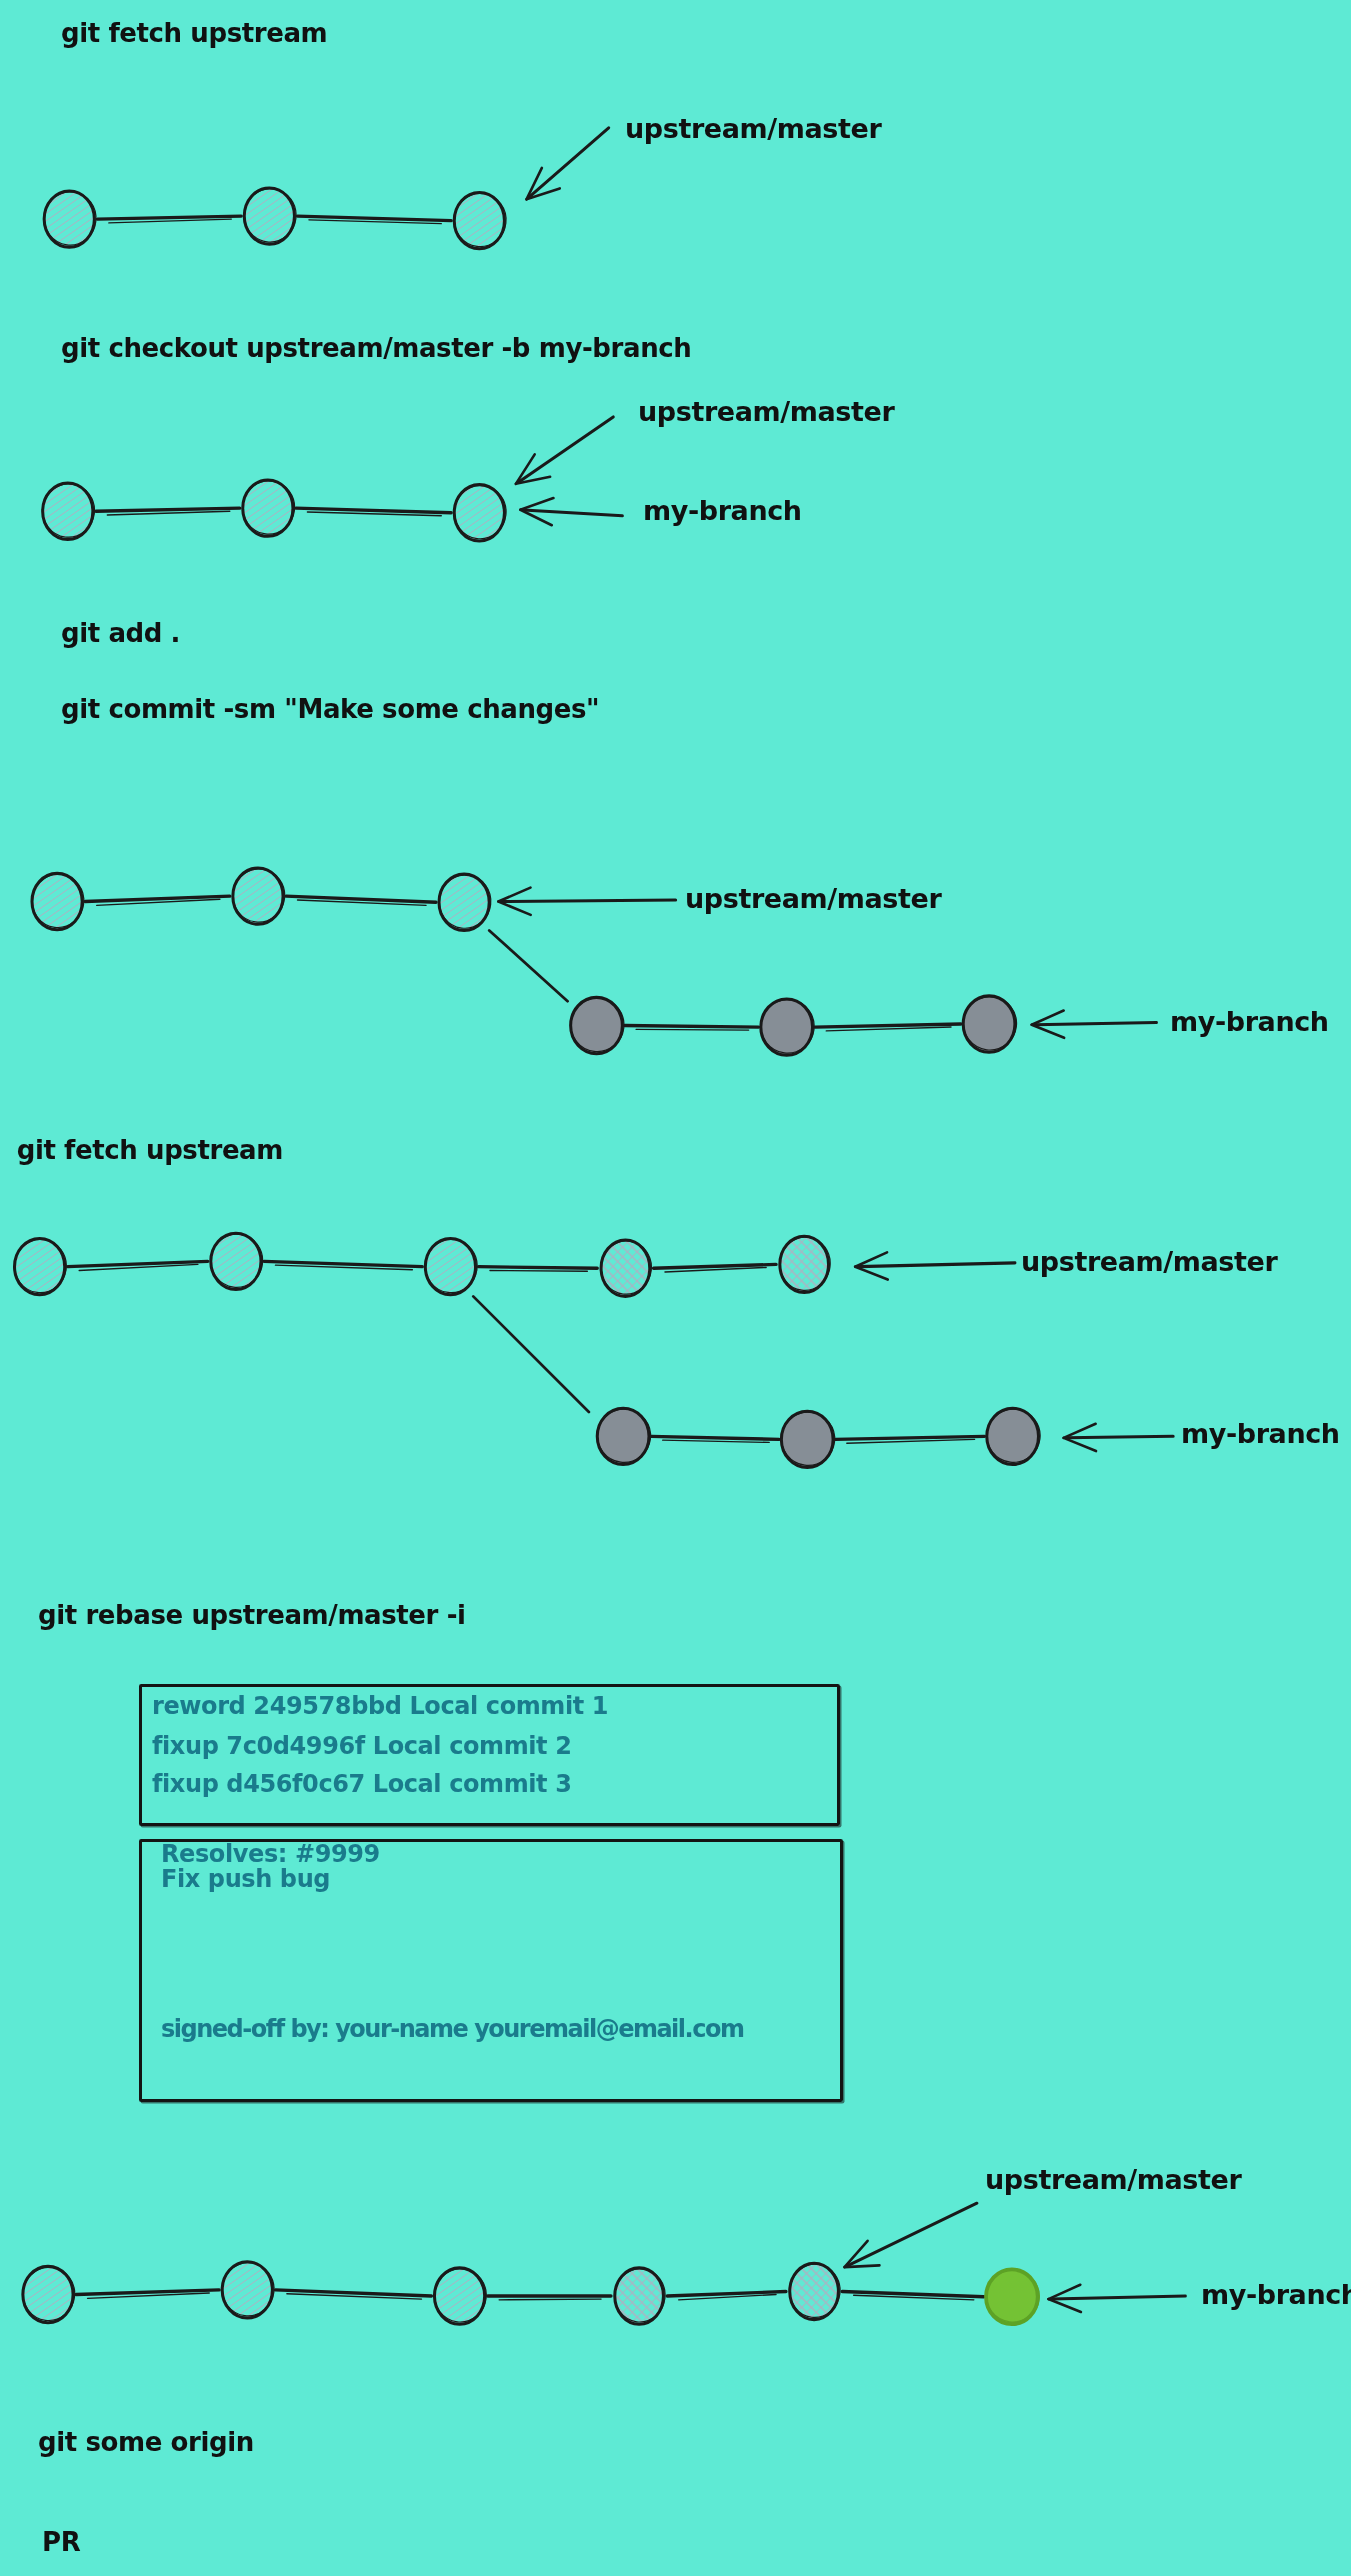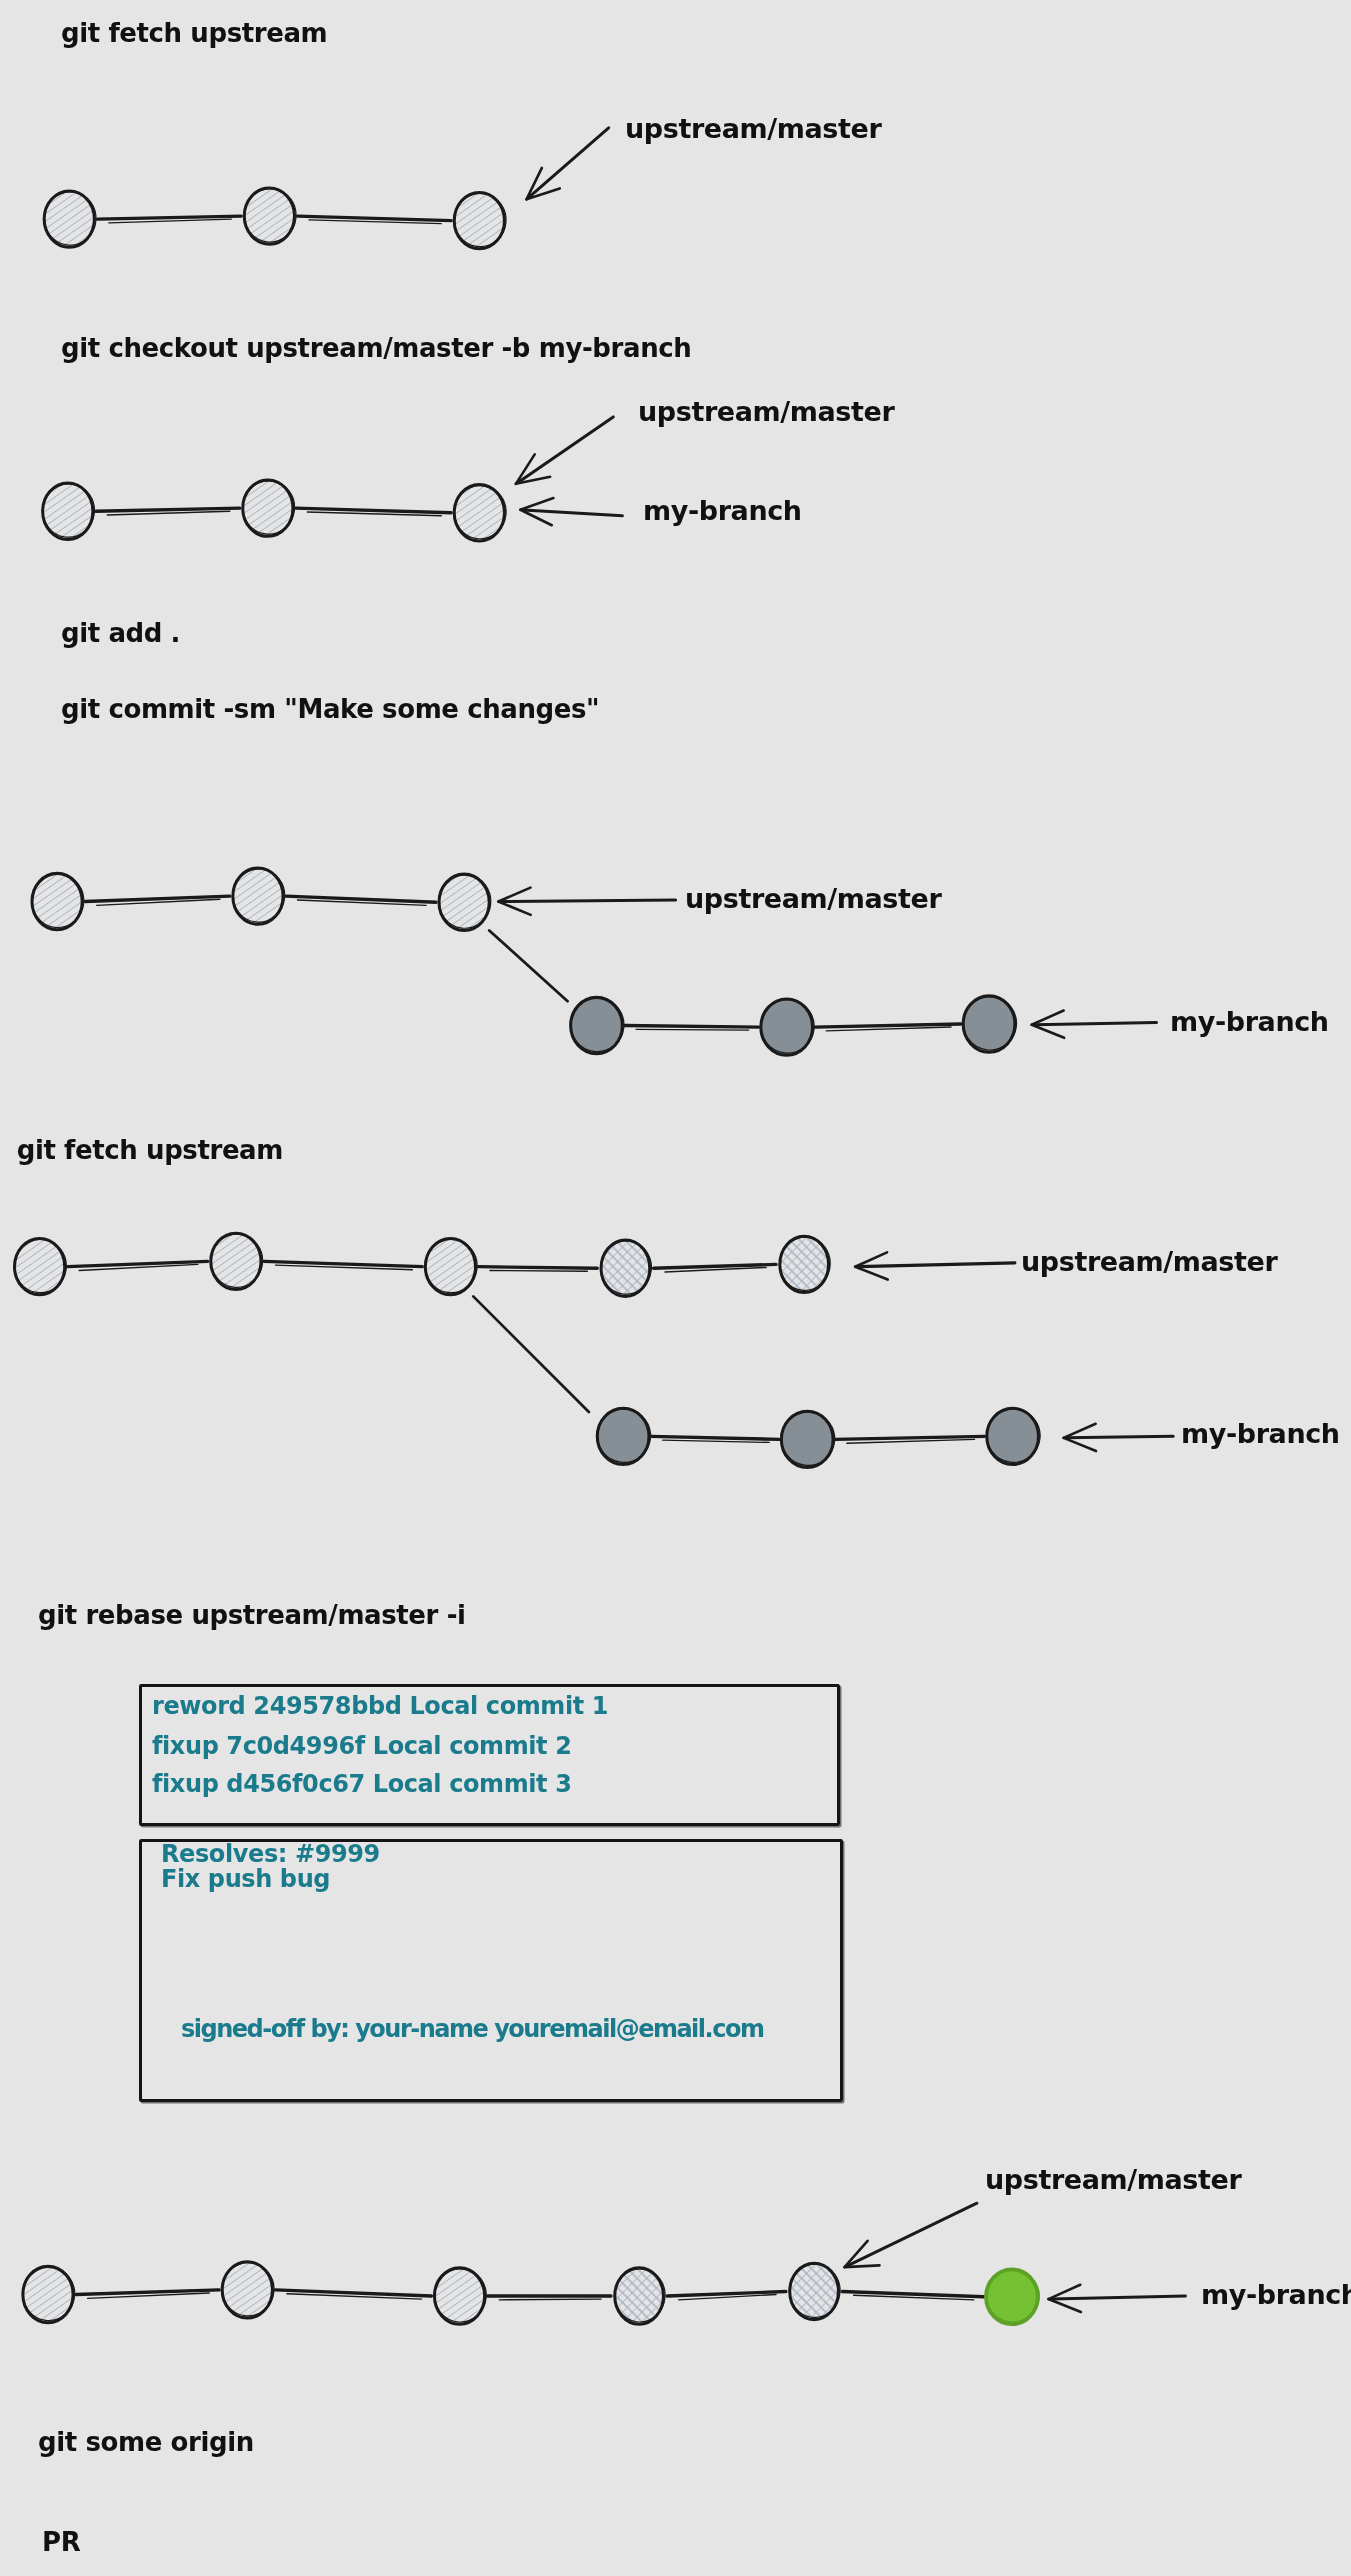--- a/index.html
+++ b/index.html
@@ -1,19 +1,19 @@
 <!DOCTYPE html>
 <html style="font-size:12px"><head>
 <meta charset="utf-8">
 <style>
   html,body{margin:0;padding:0;background:#ffffff;}
   .canvas{
     position:relative;
     width:1352px;height:2576px;
-    background:#e5e5e5;
+    background:#5eead4;
     font-family:"DejaVu Sans", sans-serif;
     overflow:hidden;
   }
   #scene{position:absolute;left:0;top:0;width:1352px;height:2576px;}
   .cmd{
     position:absolute;
     font-size:26px;font-weight:bold;color:#111111;
     letter-spacing:-0.4px;white-space:pre;
   }
   .lbl{
@@ -25,21 +25,21 @@
     position:absolute;
     border:3px solid #141414;border-radius:2.3px;
     box-shadow:1.5px 1.5px 0 0 rgba(20,20,20,0.55);
     background:transparent;
   }
   .teal{
     position:absolute;
     font-size:24px;font-weight:bold;color:#1a7b8c;
     letter-spacing:-0.4px;white-space:pre;
   }
-  .teal.tight{letter-spacing:-1.5px;margin-left:20px;}
+  .teal.tight{letter-spacing:-1.5px;}
 </style>
 </head>
 <body>
 
 <div class="canvas">
 
   <svg id="scene" viewBox="0 0 1777 3386" xmlns="http://www.w3.org/2000/svg">
     <defs>
       <pattern id="hatch" patternUnits="userSpaceOnUse" width="8" height="8" patternTransform="rotate(55)">
         <line x1="0" y1="0" x2="0" y2="8" stroke="#a9b4c2" stroke-width="2.4"></line>

